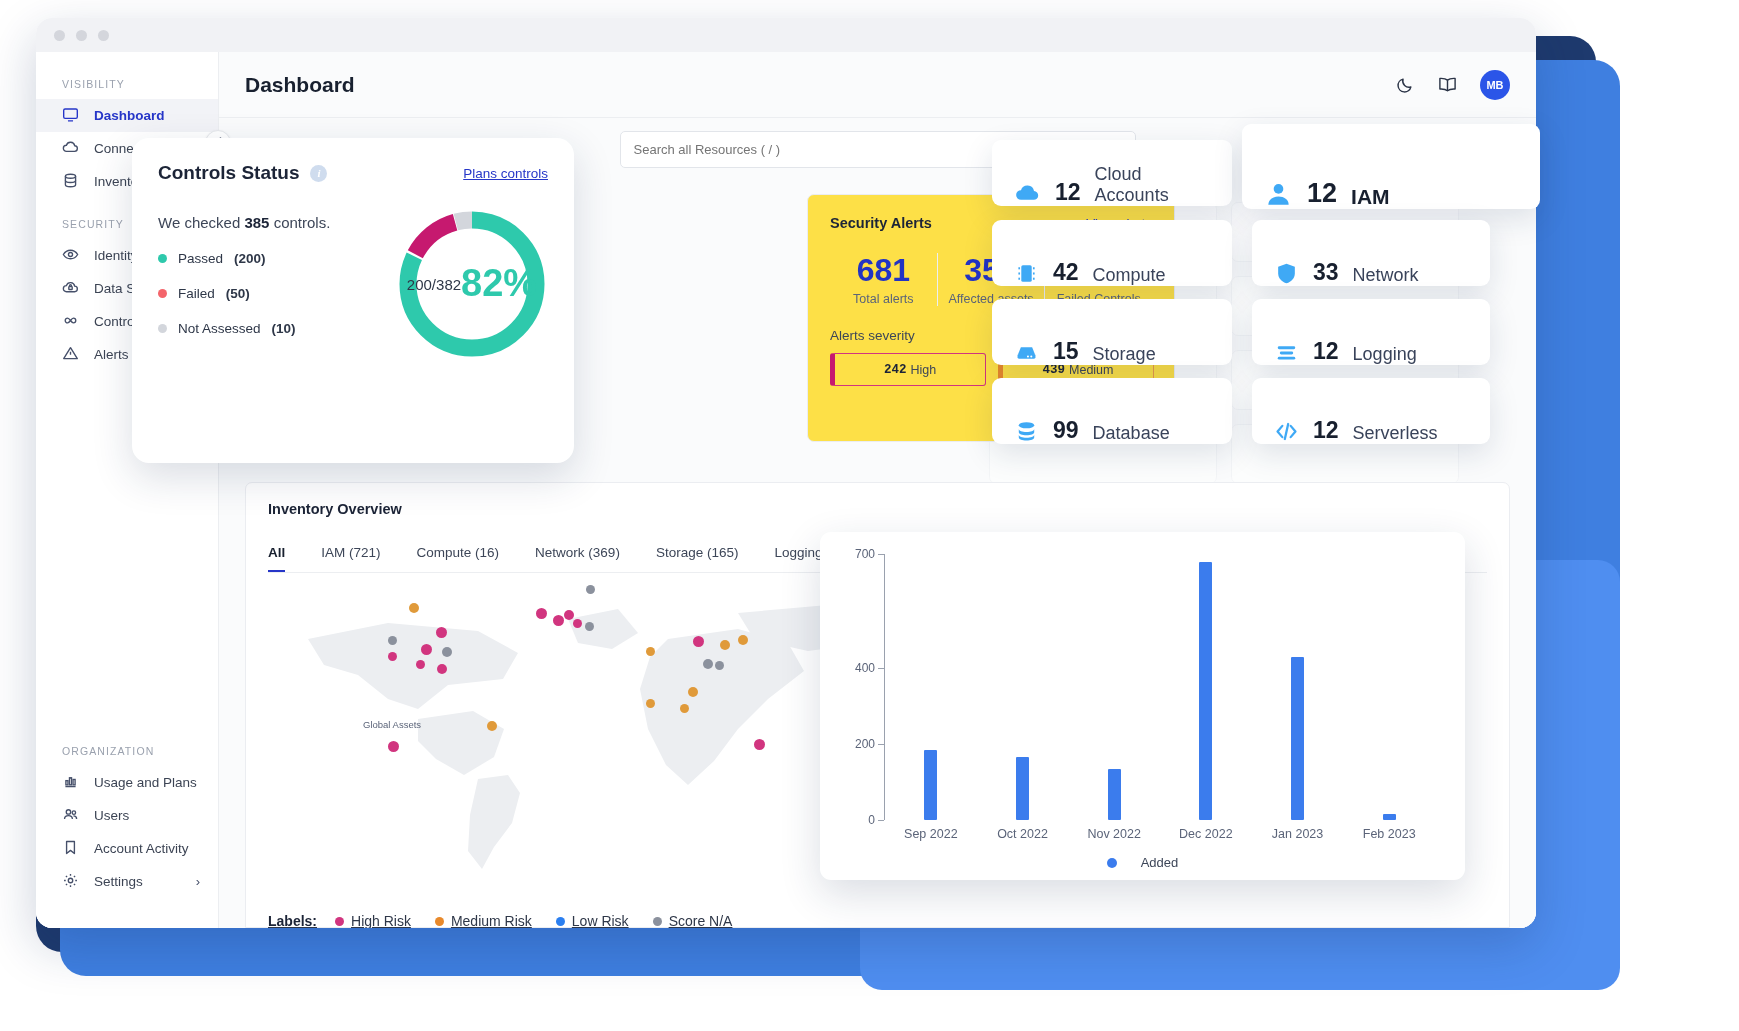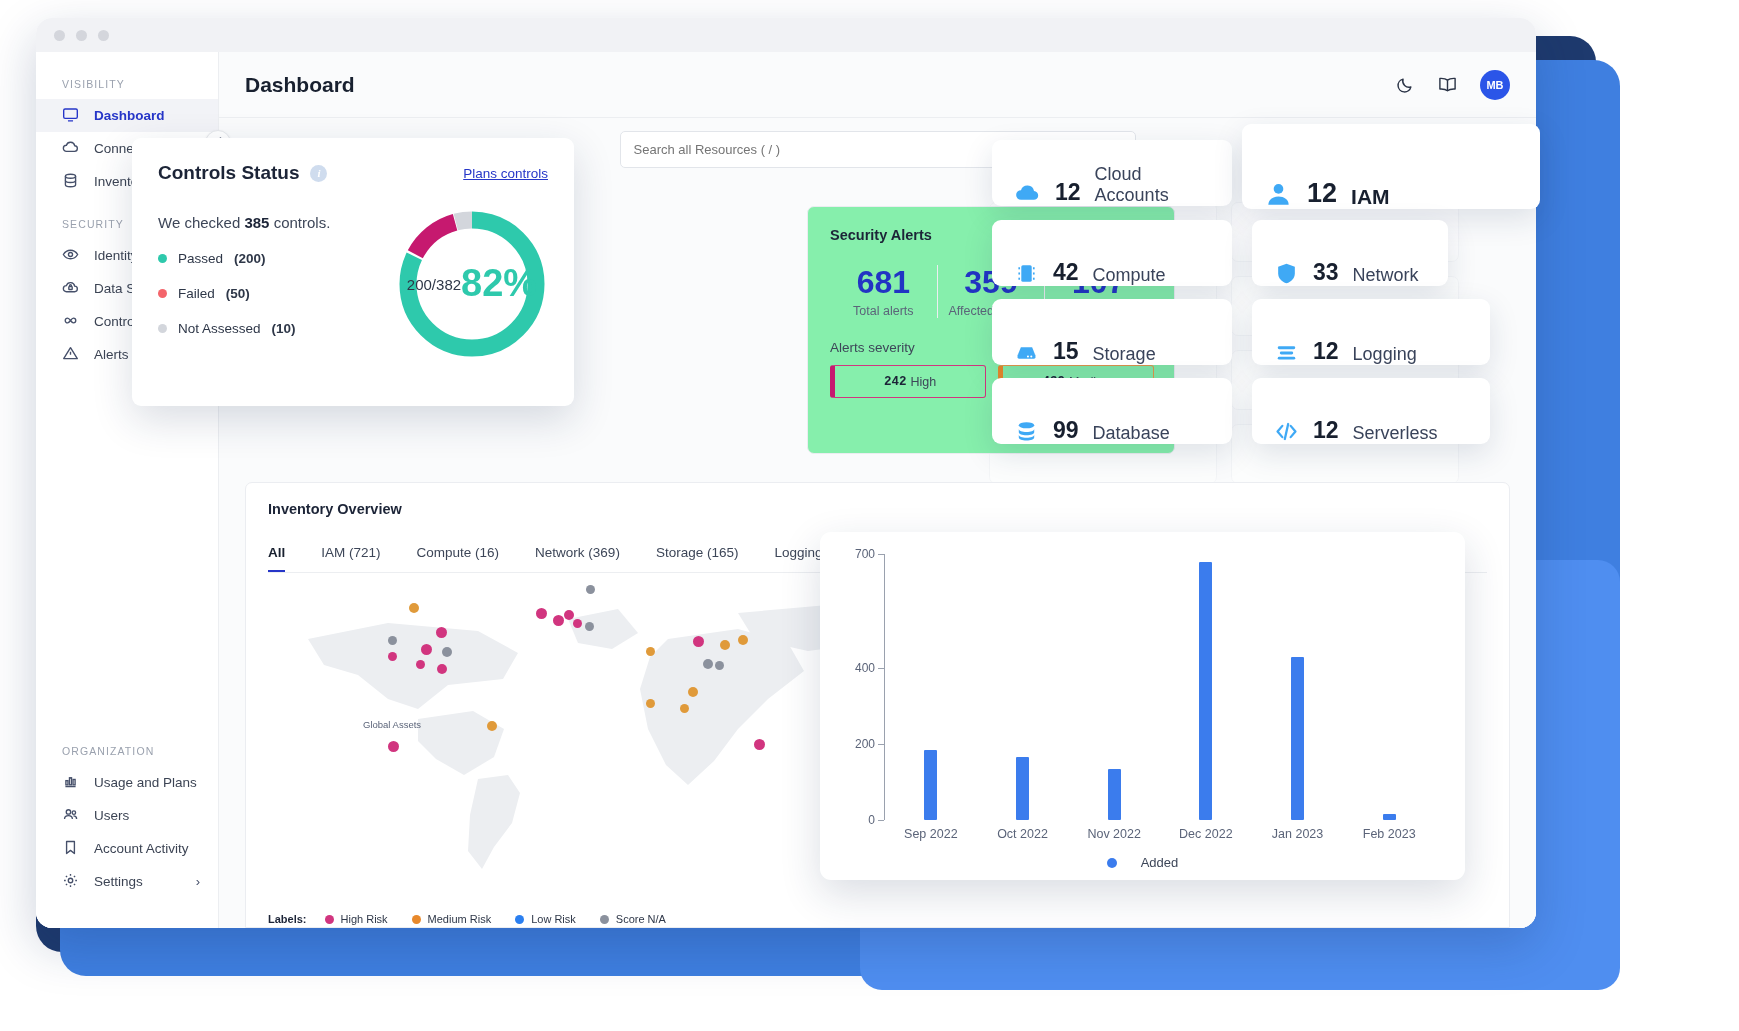--- a/index.html
+++ b/index.html
@@ -79,22 +79,22 @@
                 border-radius: 5px; display: flex; align-items: center; padding: 0 13px; }
   #search-input { flex: 1; border: none; outline: none; font-size: 13px; color: #5b6479;
                   font-family: "Liberation Sans", sans-serif; background: transparent; }
 
   
   #ghost-grid { position: absolute; left: 770px; top: 150px; width: 470px;
                 display: grid; grid-template-columns: 1fr 1fr; gap: 14px; opacity: .5; }
   .ghost { height: 60px; background: #fff; border: 1px solid #eef0f3; border-radius: 7px; }
 
   
-  #controls-card { position: absolute; left: 132px; top: 138px; width: 442px; height: 268px;
-    background: #fff; border-radius: 9px; box-shadow: 0 14px 40px rgba(27,43,82,.16);
+  #controls-card { position: absolute; left: 132px; top: 138px; width: 442px; height: 325px;
+    background: #fff; border-radius: 17px; box-shadow: 0 14px 40px rgba(27,43,82,.16);
     padding: 24px 26px; z-index: 30; }
   .card-title { font-size: 19px; font-weight: 700; color: #1c2437; }
   #controls-head { display: flex; align-items: center; }
   .info-i { width: 17px; height: 17px; border-radius: 50%; background: #cfdcee;
     color: #fff; font-size: 11px; font-weight: 700; display: flex; align-items: center;
     justify-content: center; margin-left: 11px; font-style: italic;
     font-family: "Liberation Serif", serif; }
   .link { margin-left: auto; font-size: 13.5px; color: #2636c8;
           text-decoration: underline; cursor: pointer; }
   .link.plain { text-decoration: none; }
@@ -103,22 +103,22 @@
   .legend-row { display: flex; align-items: center; gap: 11px; font-size: 13.5px;
                 color: #2e3748; margin-top: 20px; }
   .dotmark { width: 9px; height: 9px; border-radius: 50%; }
   #donut-wrap { position: absolute; right: 22px; top: 66px; width: 160px; height: 160px; }
   #donut-center { position: absolute; inset: 0; display: flex; flex-direction: row;
                   align-items: center; justify-content: center; }
   #donut-frac { font-size: 15px; color: #2e3748; }
   #donut-pct { font-size: 38px; font-weight: 700; color: #2ec9ac; line-height: 1.05; }
 
   
-  #alerts-card { position: absolute; left: 588px; top: 154px; width: 368px; height: 248px;
-    background: #86efac; border: 1px solid #ebedf1; border-radius: 7px; padding: 20px 22px;
+  #alerts-card { position: absolute; left: 588px; top: 142px; width: 368px; height: 248px;
+    background: #fde047; border: 1px solid #ebedf1; border-radius: 7px; padding: 20px 22px;
     z-index: 20; }
   #alerts-head { display: flex; align-items: center; }
   .alerts-title { font-size: 14.5px; font-weight: 700; color: #1c2437; }
   #alert-stats { display: flex; margin-top: 22px; }
   .stat { flex: 1; text-align: center; border-right: 1px solid #eceef1; }
   .stat:last-child { border-right: none; }
   .stat-num { font-size: 32px; font-weight: 700; color: #2234c4; line-height: 1.1; }
   .stat-lbl { font-size: 12.5px; color: #5b6479; margin-top: 4px; }
   #severity-title { font-size: 13.5px; color: #3d4658; margin-top: 22px; }
   #severity-bars { display: flex; gap: 12px; margin-top: 10px; }
@@ -134,22 +134,22 @@
                padding: 18px 22px 0; }
   #inv-title { font-size: 14.5px; font-weight: 700; color: #1c2437; }
   #tabs { display: flex; gap: 36px; border-bottom: 1px solid #eceef1; margin-top: 16px; }
   .tab { font-size: 13.5px; color: #3d4658; padding: 12px 0 10px; cursor: pointer;
          white-space: nowrap; }
   .tab.active { color: #18202f; font-weight: 700; border-bottom: 2px solid #2636c8; }
   #map-area { position: relative; height: 320px; margin-top: 6px; }
   #map-svg { position: absolute; left: 0; top: 0; }
   .map-dot { position: absolute; border-radius: 50%; }
   #global-assets-lbl { position: absolute; font-size: 9.5px; color: #5b6479; }
-  #map-legend { display: flex; align-items: center; gap: 10px; font-size: 11px;
-                color: #2e3748; margin-top: 14px; }
+  #map-legend { display: flex; align-items: center; gap: 10px; font-size: 14px;
+                color: #2e3748; margin-top: 14px; text-decoration: underline; }
   #map-legend .k { font-weight: 700; color: #1c2437; margin-right: 8px; }
   .lg { display: flex; align-items: center; gap: 7px; margin-right: 14px; }
 
   
   .tile { position: absolute; background: #fff; border-radius: 9px;
     box-shadow: 0 10px 30px rgba(27,43,82,.13); display: flex; align-items: flex-end;
     padding: 0 22px; gap: 14px; z-index: 40; }
   .tile .num { font-size: 23px; font-weight: 700; color: #18202f; }
   .tile .nm { font-size: 18px; color: #39435a; }
   .tile .nm.bold { font-weight: 700; color: #18202f; }
@@ -528,21 +528,21 @@
         <rect x="4.2" y="16" width="1.6" height="2"></rect>
         <rect x="18.2" y="6" width="1.6" height="2"></rect>
         <rect x="18.2" y="11" width="1.6" height="2"></rect>
         <rect x="18.2" y="16" width="1.6" height="2"></rect>
       </svg>
     </span>
   <span class="num">42</span>
   <span class="nm">Compute</span>
 </div>
 
-<div class="tile" style="left:1252px; top:220px; width:196px; height:66px;">
+<div class="tile" style="left:1252px; top:220px; width:238px; height:66px;">
   <span class="tile-ic">
       <svg width="25" height="25" viewBox="0 0 24 24" fill="#3fa9f5">
         <path d="M12 2.6 20 5.6v6.2c0 4.6-3.3 8.4-8 9.6-4.7-1.2-8-5-8-9.6V5.6z"></path>
       </svg>
     </span>
   <span class="num">33</span>
   <span class="nm">Network</span>
 </div>
 
 <div class="tile" style="left:992px; top:299px; width:240px; height:66px;">

